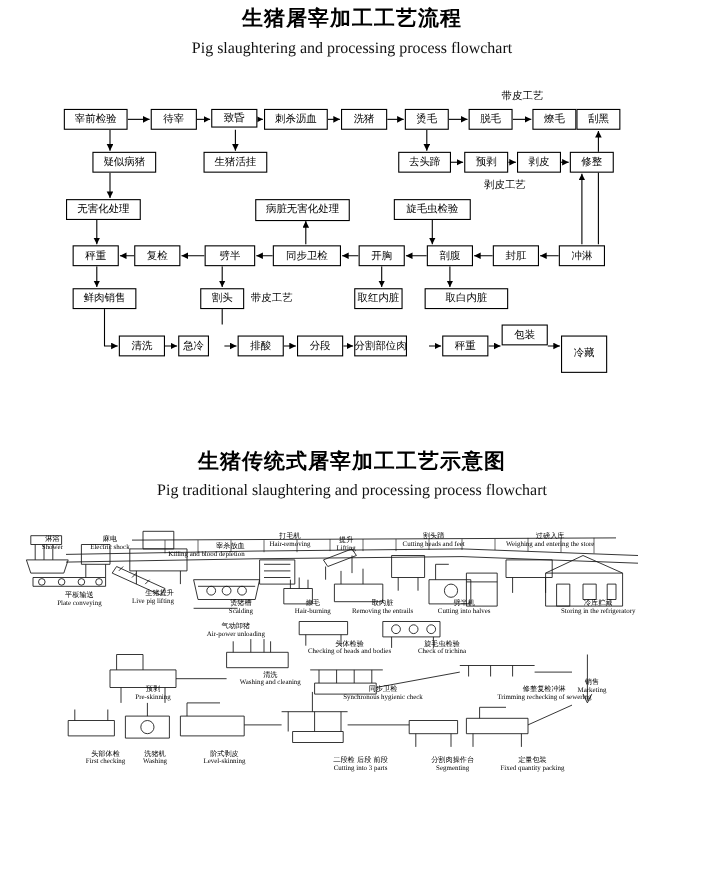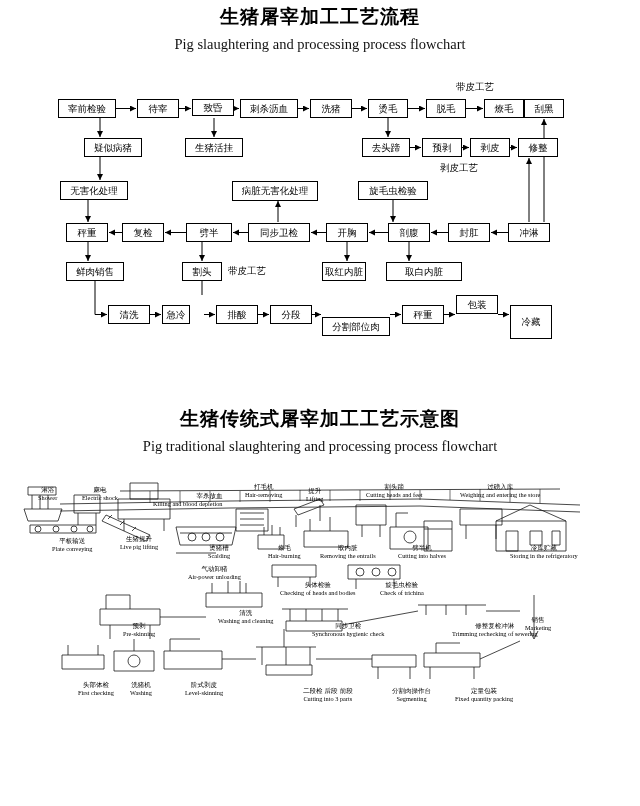--- a/index.html
+++ b/index.html
@@ -171,21 +171,21 @@
     <div class="node" style="left: 448px; top: 156px; width: 42px; height: 19px;">封肛</div>
     <div class="node" style="left: 508px; top: 156px; width: 42px; height: 19px;">冲淋</div>
     <div class="node" style="left: 66px; top: 195px; width: 58px; height: 19px;">鲜肉销售</div>
     <div class="node" style="left: 182px; top: 195px; width: 40px; height: 19px;">割头</div>
     <div class="node" style="left: 322px; top: 195px; width: 44px; height: 19px;">取红内脏</div>
     <div class="node" style="left: 386px; top: 195px; width: 76px; height: 19px;">取白内脏</div>
     <div class="node" style="left: 108px; top: 238px; width: 42px; height: 19px;">清洗</div>
     <div class="node" style="left: 162px; top: 238px; width: 28px; height: 19px;">急冷</div>
     <div class="node" style="left: 216px; top: 238px; width: 42px; height: 19px;">排酸</div>
     <div class="node" style="left: 270px; top: 238px; width: 42px; height: 19px;">分段</div>
-    <div class="node" style="left: 322px; top: 238px; width: 68px; height: 19px; margin-top: 12px;">分割部位肉</div>
+    <div class="node" style="left: 322px; top: 238px; width: 48px; height: 19px;">分割部位肉</div>
     <div class="node" style="left: 402px; top: 238px; width: 42px; height: 19px;">秤重</div>
     <div class="node" style="left: 456px; top: 228px; width: 42px; height: 19px;">包装</div>
     <div class="node" style="left: 510px; top: 238px; width: 42px; height: 34px; text-align: right;">冷藏</div>
     <div class="lbl" style="left: 456px; top: 14px;">带皮工艺</div>
     <div class="lbl" style="left: 440px; top: 95px;">剥皮工艺</div>
     <div class="lbl" style="left: 228px; top: 198px;">带皮工艺</div>
   </div>
 
 <div class="section" style="margin-top:70px;">
   <div class="title-cn">生猪传统式屠宰加工工艺示意图</div>
@@ -334,21 +334,21 @@
     </g>
   </svg>
 <div class="ilbl" style="left: 38px; top: 17px;"><span>淋浴</span><span class="en">Shower</span></div>
     <div class="ilbl" style="left: 82px; top: 17px;"><span>麻电</span><span class="en">Electric shock</span></div>
     <div class="ilbl" style="left: 153px; top: 23px; text-align: right;"><span>宰杀放血</span><span class="en">Killing and blood depletion</span></div>
     <div class="ilbl" style="left: 245px; top: 14px;"><span>打毛机</span><span class="en">Hair-removing</span></div>
     <div class="ilbl" style="left: 306px; top: 18px;"><span>提升</span><span class="en">Lifting</span></div>
     <div class="ilbl" style="left: 366px; top: 14px;"><span>割头蹄</span><span class="en">Cutting heads and feet</span></div>
     <div class="ilbl" style="left: 460px; top: 14px;"><span>过磅入库</span><span class="en">Weighing and entering the store</span></div>
     <div class="ilbl" style="left: 52px; top: 68px;"><span>平板输送</span><span class="en">Plate conveying</span></div>
-    <div class="ilbl" style="left: 120px; top: 66px;"><span>生猪提升</span><span class="en">Live pig lifting</span></div>
+    <div class="ilbl" style="left: 120px; top: 66px; text-align: right;"><span>生猪提升</span><span class="en">Live pig lifting</span></div>
     <div class="ilbl" style="left: 208px; top: 75px;"><span>烫猪槽</span><span class="en">Scalding</span></div>
     <div class="ilbl" style="left: 268px; top: 75px;"><span>燎毛</span><span class="en">Hair-burning</span></div>
     <div class="ilbl" style="left: 320px; top: 75px;"><span>取内脏</span><span class="en">Removing the entrails</span></div>
     <div class="ilbl" style="left: 398px; top: 75px;"><span>劈半机</span><span class="en">Cutting into halves</span></div>
     <div class="ilbl" style="left: 510px; top: 75px;"><span>冷库贮藏</span><span class="en">Storing in the refrigeratory</span></div>
     <div class="ilbl" style="left: 188px; top: 96px;"><span>气动卸猪</span><span class="en">Air-power unloading</span></div>
     <div class="ilbl" style="left: 280px; top: 112px;"><span>头体检验</span><span class="en">Checking of heads and bodies</span></div>
     <div class="ilbl" style="left: 380px; top: 112px;"><span>旋毛虫检验</span><span class="en">Check of trichina</span></div>
     <div class="ilbl" style="left: 218px; top: 140px;"><span>清洗</span><span class="en">Washing and cleaning</span></div>
     <div class="ilbl" style="left: 123px; top: 153px;"><span>预剥</span><span class="en">Pre-skinning</span></div>

